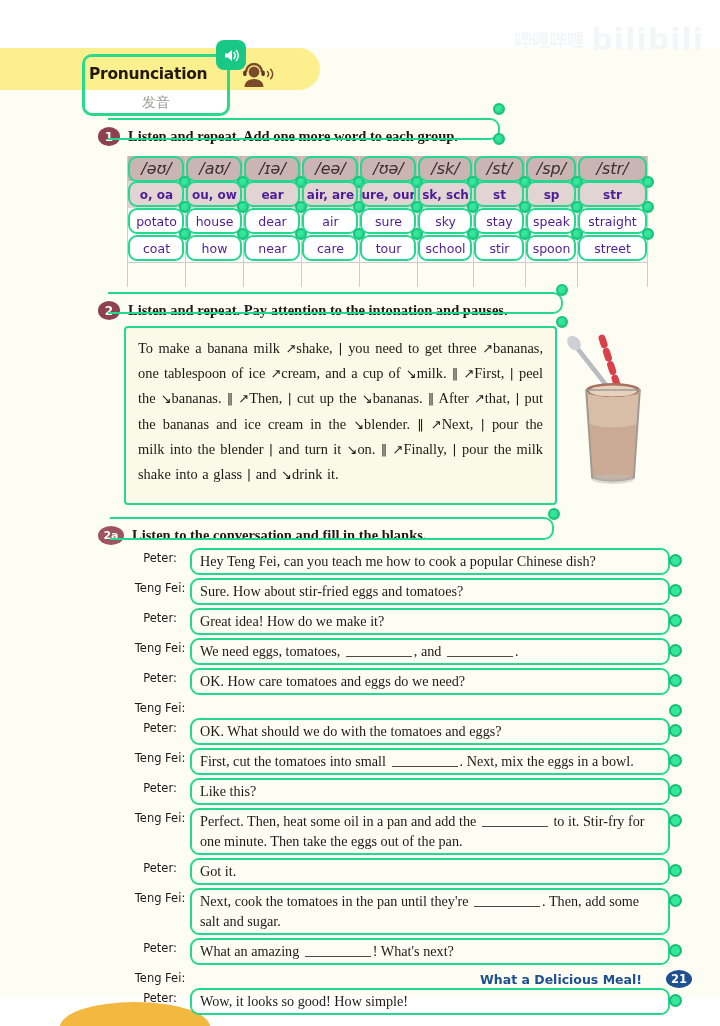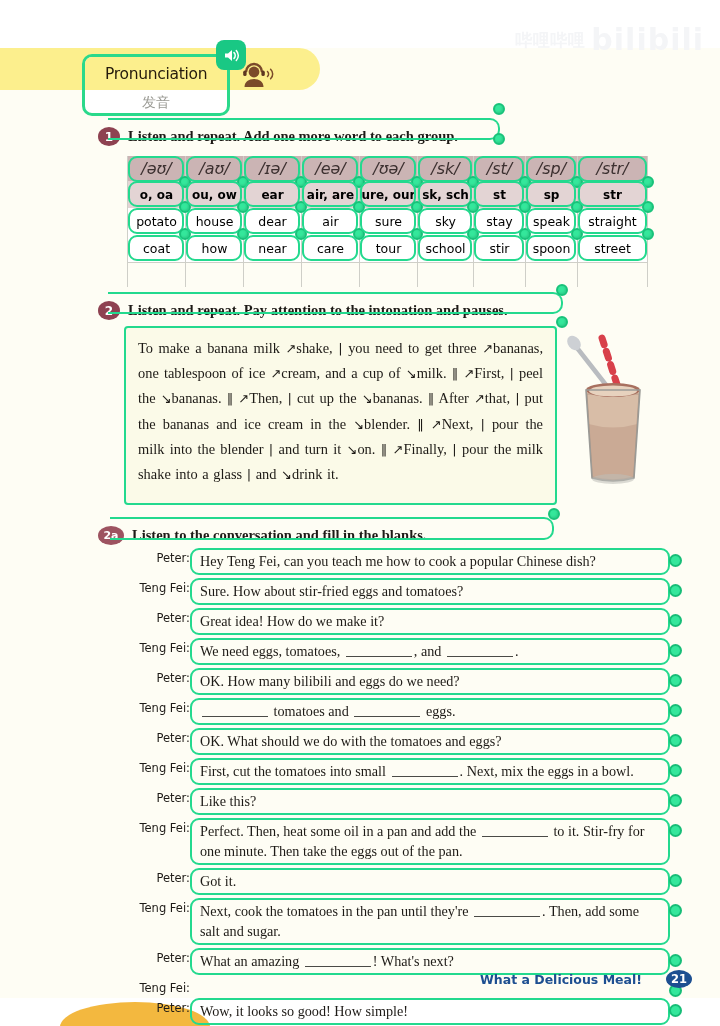--- a/index.html
+++ b/index.html
@@ -67,25 +67,25 @@
     width: 148px; height: 62px;
     border: 3px solid #2ad98b;
     border-radius: 10px;
     background: #ffffff;
     overflow: hidden;
   }
   .pron-card .en {
     height: 33px;
     background: #fcef8d;
     font-family: "DejaVu Sans", sans-serif;
-    font-weight: normal;
+    font-weight: bold;
     font-size: 15.5px;
     color: #241a0c;
     display: flex; align-items: center;
-    padding-left: 20px;
+    padding-left: 4px;
     letter-spacing: -0.3px;
   }
   .pron-card .zh {
     height: 26px;
     display: flex; align-items: center; justify-content: center;
     font-family: "DejaVu Sans", sans-serif;
     font-size: 14px;
     color: #9a9a94;
   }
   .speaker-btn {
@@ -149,21 +149,21 @@
     left: 127px; top: 156px;
     width: 525px;
     display: grid;
     grid-template-columns: 58px 58px 58px 58px 58px 56px 52px 52px 71px;
     grid-auto-rows: 25px 27px 27px 27px;
   }
   .phon-table .cell {
     display: flex; align-items: center; justify-content: center;
     font-family: "DejaVu Sans", sans-serif;
     font-size: 11.5px;
-    color: #000000;
+    color: #4c1d95;
     border-left: 1px solid #cfcfc8;
     height: 100%;
   }
   .phon-table .cell.last { border-right: 1px solid #cfcfc8; }
   .phon-table .r-ipa {
     background: #cbb4b4;
     font-style: italic;
     font-size: 16px;
     color: #3c3030;
   }
@@ -205,21 +205,21 @@
     margin-bottom: 3px;
     position: relative;
   }
   .speaker {
     width: 60px;
     flex: none;
     font-family: "DejaVu Sans", sans-serif;
     font-size: 11.5px;
     color: #1d1a16;
     padding-top: 3px;
-    text-align: right;
+    text-align: center;
   }
   .bubble {
     flex: 1;
     border: 2px solid #23d98e;
     border-radius: 9px;
     padding: 1px 8px 2px 8px;
     font-family: "Liberation Serif", serif;
     font-size: 14.2px;
     line-height: 20px;
     color: #1d1a16;
@@ -480,26 +480,25 @@
       <div class="bubble">Great idea! How do we make it?</div>
       <div class="row-dot"></div>
     </div>
     <div class="convo-row">
       <div class="speaker">Teng Fei:</div>
       <div class="bubble">We need eggs, tomatoes, <span class="blank"></span>, and <span class="blank"></span>.</div>
       <div class="row-dot"></div>
     </div>
     <div class="convo-row">
       <div class="speaker">Peter:</div>
-      <div class="bubble">OK. How many bilibili and eggs do we need?</div>
-      <div class="row-dot"></div>
-    </div>
-    <div class="convo-row">
-      <div class="speaker">Teng Fei:</div>
-      <div class="bubble"><span class="blank"></span> tomatoes and <span class="blank"></span> eggs.</div>
+      <div class="bubble">OK. How care tomatoes and eggs do we need?</div>
+      <div class="row-dot"></div>
+    </div>
+    <div class="convo-row">
+      <div class="speaker">Teng Fei:</div>
       <div class="row-dot"></div>
     </div>
     <div class="convo-row">
       <div class="speaker">Peter:</div>
       <div class="bubble">OK. What should we do with the tomatoes and eggs?</div>
       <div class="row-dot"></div>
     </div>
     <div class="convo-row">
       <div class="speaker">Teng Fei:</div>
       <div class="bubble">First, cut the tomatoes into small <span class="blank"></span>. Next, mix the eggs in a bowl.</div>

